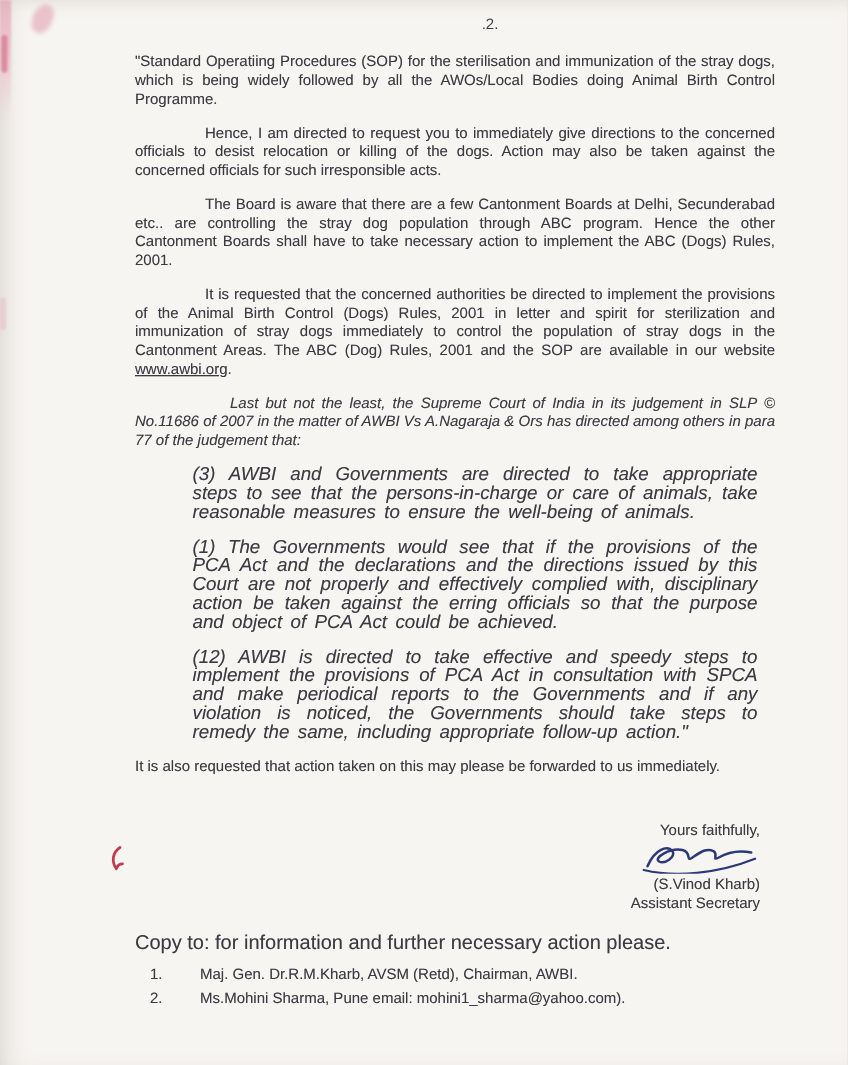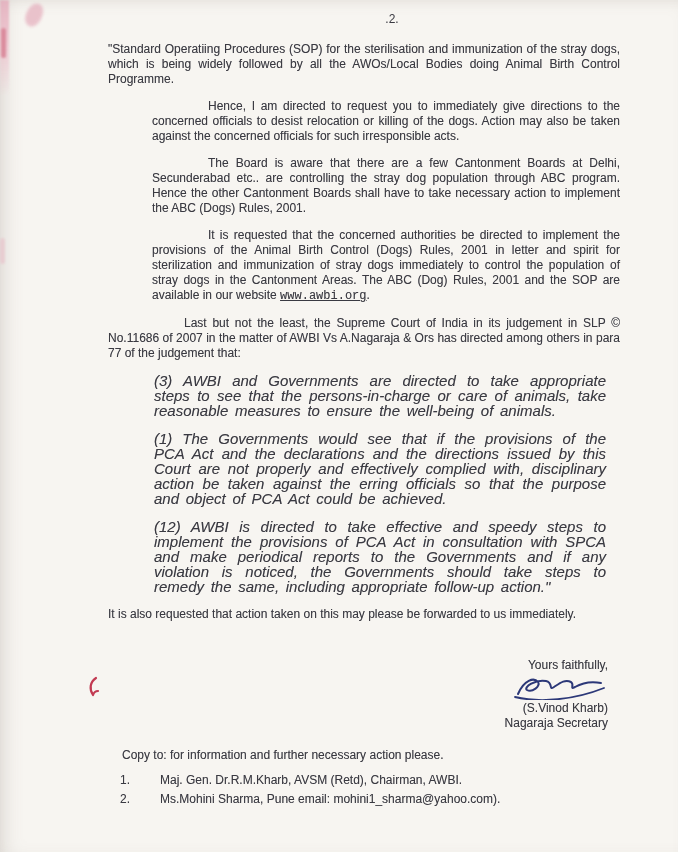--- a/index.html
+++ b/index.html
@@ -29,27 +29,26 @@
     line-height: 14px;
     margin-bottom: 16px;
   }
   .para {
     margin: 0 0 12px 0;
     font-size: 12px;
     line-height: 15px;
     text-align: justify;
     text-shadow: 0 0 0.4px rgba(40,40,50,0.35);
   }
-  .indent { text-indent: 56px; margin-left: 44px; }
-  .indent2 { text-indent: 76px; }
+  .indent { text-indent: 56px; }
+  .indent2 { text-indent: 76px; font-style: italic; }
   .link {
     color: inherit;
     text-decoration: underline;
     cursor: pointer;
-    font-family: Liberation Mono, monospace;
   }
   .quotes {
     margin: 2px 14px 0 46px;
   }
   .quote {
     margin: 0 0 13px 0;
     font-size: 15px;
     line-height: 15px;
     font-style: italic;
     text-align: justify;
@@ -67,24 +66,23 @@
     line-height: 15px;
     text-shadow: 0 0 0.4px rgba(40,40,50,0.35);
     margin-top: 36px;
   }
   .signature-svg {
     display: block;
     margin: 1px 2px 1px auto;
   }
   .copy-line {
     margin-top: 17px;
-    font-size: 12px;
+    font-size: 16px;
     line-height: 15px;
     text-shadow: 0 0 0.4px rgba(40,40,50,0.35);
-    margin-left: 14px;
   }
   .copy-list {
     margin-top: 10px;
     font-size: 12px;
     line-height: 15px;
   }
   .copy-item {
     display: flex;
     padding-left: 12px;
     margin-bottom: 4px;
@@ -165,21 +163,21 @@
 
     <p class="para closing">It is also requested that action taken on this may please be forwarded to us immediately.</p>
 
     <div class="sig-block">
       <div>Yours faithfully,</div>
       <svg class="signature-svg" width="94" height="26" viewBox="0 0 94 26">
         <path d="M6 20 C 12 6, 22 3, 26 8 C 29 12, 20 19, 15 16 C 11 13, 24 5, 34 7 C 42 9, 36 17, 42 13 C 48 9, 53 5, 59 8 C 63 11, 57 16, 63 13 C 70 9, 79 7, 89 9" fill="none" stroke="var(--signature-ink, #2c3878)" stroke-width="2" stroke-linecap="round"></path>
         <path d="M3 23 C 28 29, 62 26, 92 14" fill="none" stroke="var(--signature-ink, #2c3878)" stroke-width="1.8" stroke-linecap="round"></path>
       </svg>
       <div>(S.Vinod Kharb)</div>
-      <div>Nagaraja Secretary</div>
+      <div>Assistant Secretary</div>
     </div>
 
     <div class="copy-line">Copy to: for information and further necessary action please.</div>
 
     <div class="copy-list">
       <div class="copy-item">
         <span class="num">1.</span>
         <span class="txt">Maj. Gen. Dr.R.M.Kharb, AVSM (Retd), Chairman, AWBI.</span>
       </div>
       <div class="copy-item">

